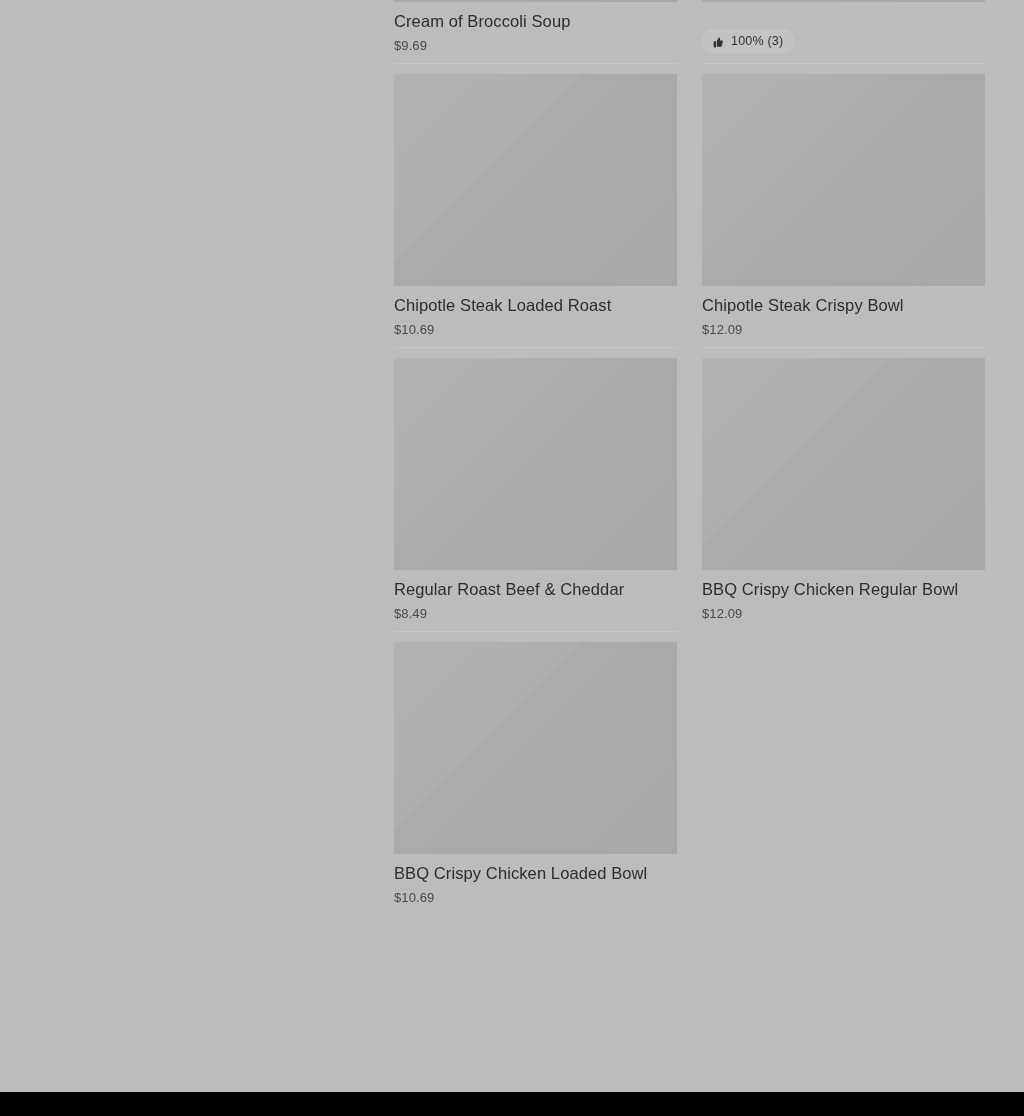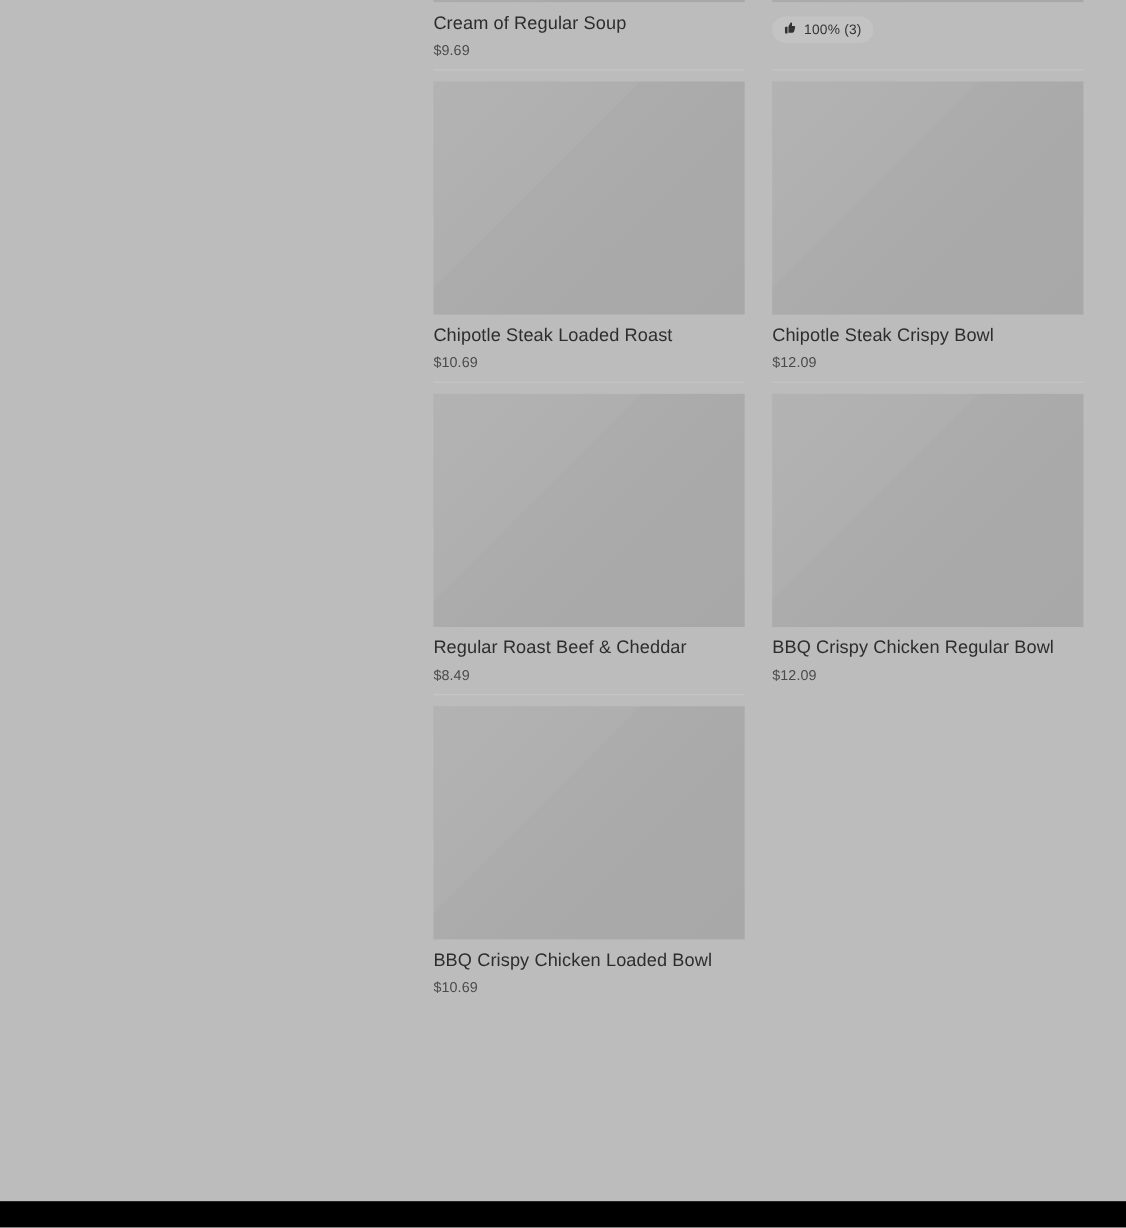--- a/index.html
+++ b/index.html
@@ -82,23 +82,23 @@
   .card-price {
     margin-top: 5px;
     font-size: 13px;
     line-height: 17px;
     color: #4a4a4a;
     letter-spacing: 0.1px;
   }
 
   .card-rating {
     display: inline-flex;
-    align-items: flex-start;
+    align-items: flex-end;
     gap: 7px;
-    margin-top: 4px;
+    margin-top: 18px;
     padding: 4px 11px 4px 9px;
     border-radius: 13px;
     background: #c3c3c3;
     font-size: 12.5px;
     line-height: 16px;
     color: #333333;
   }
 
   .thumb-icon {
     display: inline-block;
@@ -123,21 +123,21 @@
 </style>
 </head>
 <body>
 
 <div class="page">
 
   <div class="menu-grid">
       <div class="menu-card">
         <div class="card-media"></div>
         <div class="card-body">
-          <div class="card-title">Cream of Regular Soup</div>
+          <div class="card-title">Cream of Broccoli Soup</div>
           <div class="card-price">$9.69</div>
         </div>
       </div>
       <div class="menu-card">
         <div class="card-media"></div>
         <div class="card-body"><div class="card-rating">
             <span class="thumb-icon">
               <svg viewBox="0 0 16 16" width="13" height="13" aria-hidden="true">
                 <path fill="#333333" d="M4.2 6.6h1.9V14H4.2a1 1 0 0 1-1-1V7.6a1 1 0 0 1 1-1z"></path>
                 <path fill="#333333" d="M7.1 6.4 9.4 2.2a.9.9 0 0 1 1.7.45V5.6h2.3c.8 0 1.4.75 1.2 1.52l-1.1 4.6A2 2 0 0 1 11.6 13.3H7.1z"></path>

